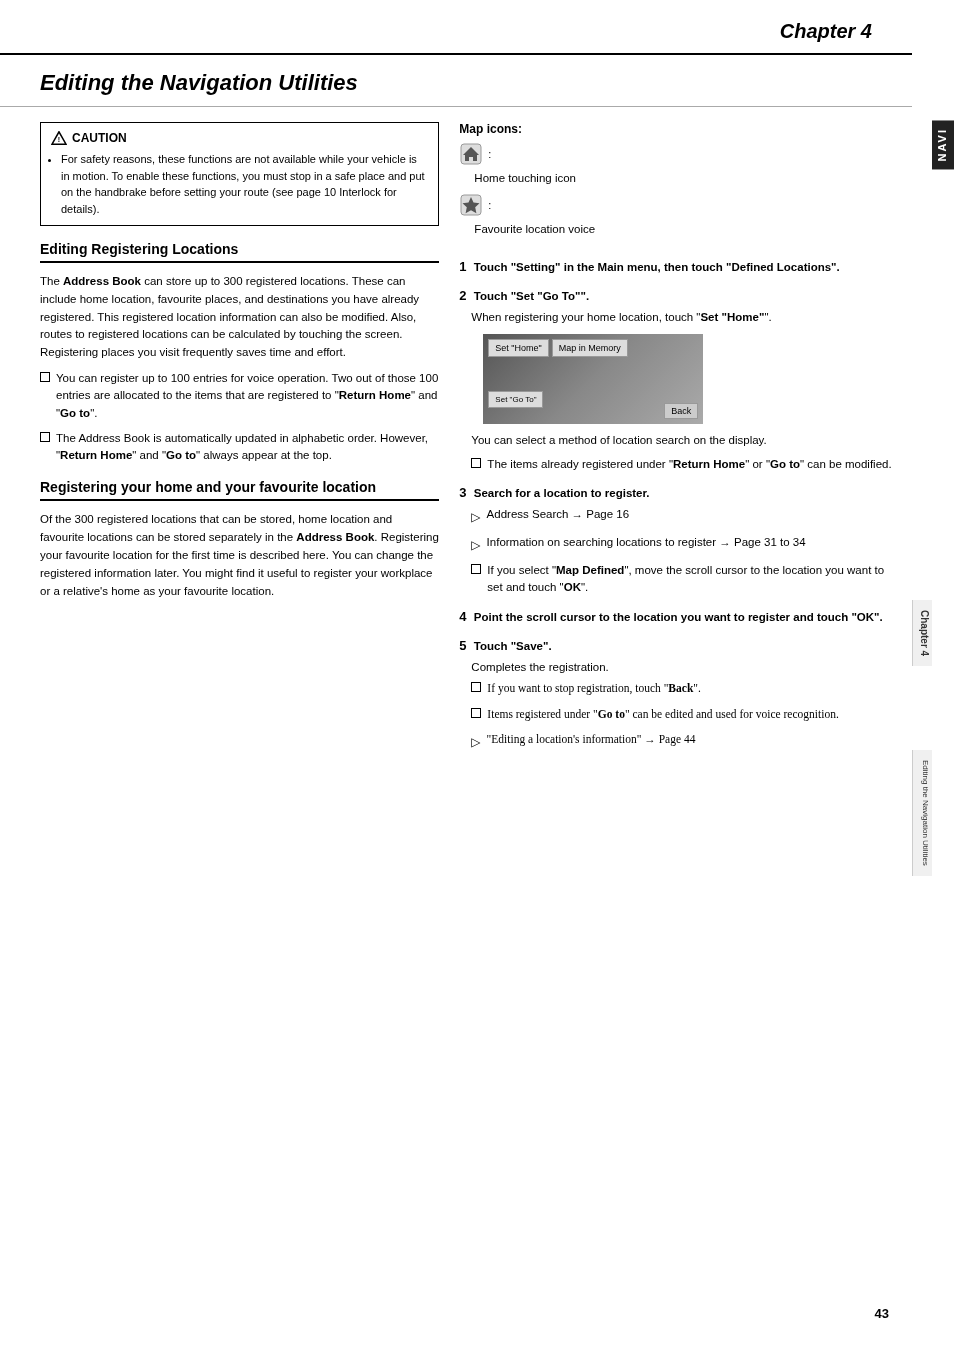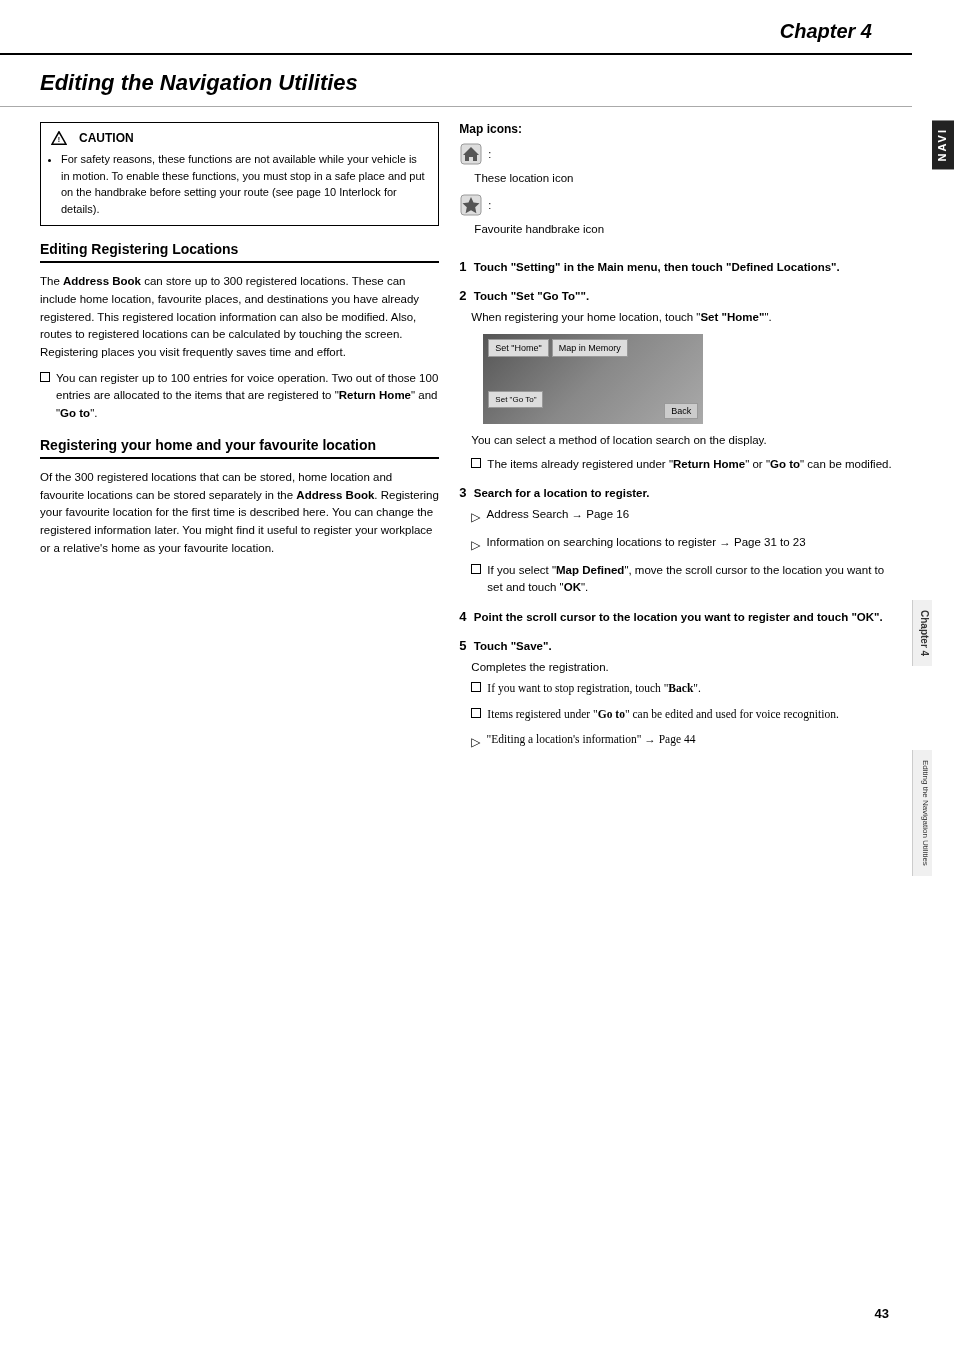--- a/index.html
+++ b/index.html
@@ -116,21 +116,21 @@
     
     .caution-box {
       border: 1.5px solid #000;
       padding: 8px 10px;
       margin-bottom: 15px;
     }
 
     .caution-header {
       display: flex;
       align-items: center;
-      gap: 12px;
+      gap: 5px;
       font-weight: bold;
       font-size: 12px;
       margin-bottom: 6px;
     }
 
     .caution-triangle {
       width: 16px;
       height: 14px;
       display: inline-block;
     }
@@ -328,49 +328,53 @@
 
       <div class="section-header">Editing Registering Locations</div>
 
       <p class="body-text">The <strong>Address Book</strong> can store up to 300 registered locations. These can include home location, favourite places, and destinations you have already registered. This registered location information can also be modified. Also, routes to registered locations can be calculated by touching the screen. Registering places you visit frequently saves time and effort.</p>
 
       <div class="bullet-item">
         <div class="bullet-square"></div>
         <span>You can register up to 100 entries for voice operation. Two out of those 100 entries are allocated to the items that are registered to "<strong>Return Home</strong>" and "<strong>Go to</strong>".</span>
       </div>
 
+      <div class="bullet-item">
+        <div class="bullet-square"></div>
+        <span>The Address Book is automatically updated in alphabetic order. However, "<strong>Return Home</strong>" and "<strong>Go to</strong>" always appear at the top.</span>
+      </div>
 
       <div class="section-header">Registering your home and your favourite location</div>
 
       <p class="body-text">Of the 300 registered locations that can be stored, home location and favourite locations can be stored separately in the <strong>Address Book</strong>. Registering your favourite location for the first time is described here. You can change the registered information later. You might find it useful to register your workplace or a relative's home as your favourite location.</p>
 
     </div>
 
     <div class="right-column">
 
       <div class="map-icons-section">
         <div class="map-icons-title">Map icons:</div>
 
         <div class="icon-row">
           <svg width="24" height="24" viewBox="0 0 24 24">
             <rect x="2" y="2" width="20" height="20" rx="3" fill="#ddd" stroke="#999" stroke-width="1"></rect>
             <polygon points="12,5 20,13 18,13 18,19 14,19 14,15 10,15 10,19 6,19 6,13 4,13" fill="#555"></polygon>
           </svg>
           <span> : </span>
         </div>
-        <div class="indent-text">These location icon</div>
+        <div class="indent-text">Home touching icon</div>
 
         <div class="icon-row" style="margin-top:6px;">
           <svg width="24" height="24" viewBox="0 0 24 24">
             <rect x="2" y="2" width="20" height="20" rx="3" fill="#ddd" stroke="#999" stroke-width="1"></rect>
             <polygon points="12,4 14.5,9.5 20.5,10.2 16.2,14.3 17.4,20.2 12,17.3 6.6,20.2 7.8,14.3 3.5,10.2 9.5,9.5" fill="#555"></polygon>
           </svg>
           <span> : </span>
         </div>
-        <div class="indent-text">Favourite handbrake icon</div>
+        <div class="indent-text">Favourite location voice</div>
       </div>
 
       <div class="step-item">
         <span class="step-number">1</span>
         <span class="step-text"> <strong>Touch "Setting" in the Main menu, then touch "Defined Locations".</strong></span>
       </div>
 
       <div class="step-item">
         <span class="step-number">2</span>
         <span class="step-text"> <strong>Touch "Set "Go To"".</strong></span>
@@ -400,21 +404,21 @@
       <div class="step-item">
         <span class="step-number">3</span>
         <span class="step-text"> <strong>Search for a location to register.</strong></span>
         <div style="margin-left:12px; margin-top:4px;">
           <div class="bullet-item">
             <span class="bullet-arrow">▷</span>
             <span>Address Search → Page 16</span>
           </div>
           <div class="bullet-item">
             <span class="bullet-arrow">▷</span>
-            <span>Information on searching locations to register → Page 31 to 23</span>
+            <span>Information on searching locations to register → Page 31 to 34</span>
           </div>
           <div class="bullet-item">
             <div class="bullet-square"></div>
             <span>If you select "<strong>Map Defined</strong>", move the scroll cursor to the location you want to set and touch "<strong>OK</strong>".</span>
           </div>
         </div>
       </div>
 
       <div class="step-item">
         <span class="step-number">4</span>

